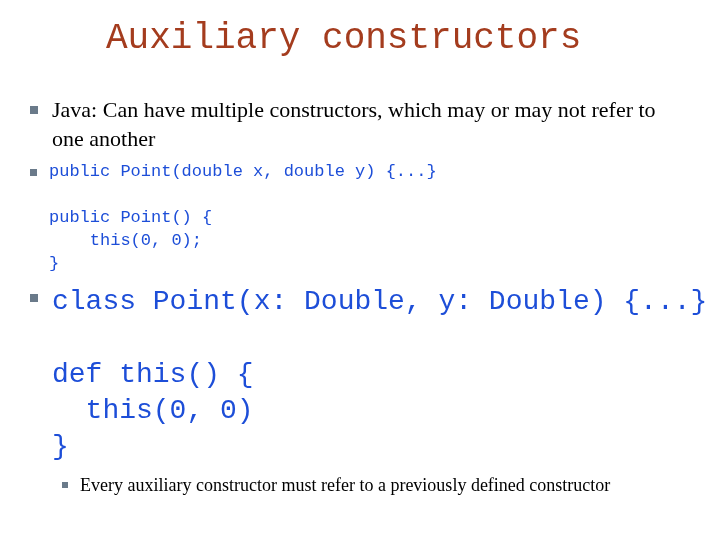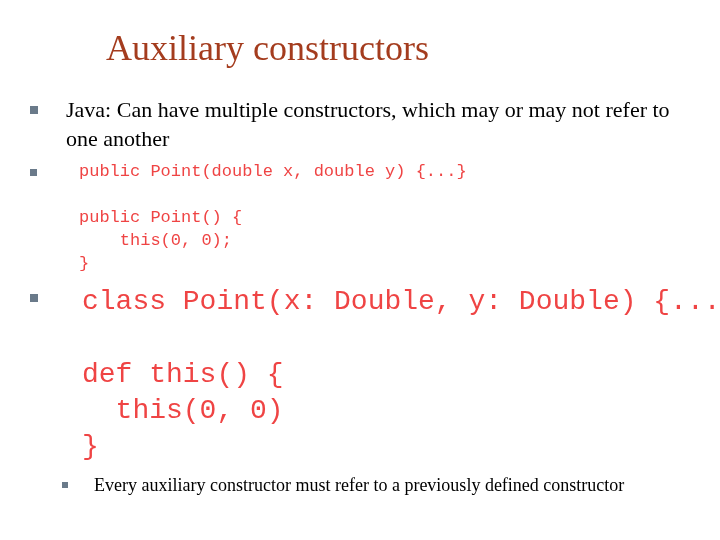--- a/index.html
+++ b/index.html
@@ -11,34 +11,32 @@
     overflow: hidden;
     position: relative;
   }
   .title {
     position: absolute;
     top: 18px;
     left: 106px;
     font-size: 36px;
     color: #a43c1e;
     font-weight: normal;
-    font-family: Liberation Serif, serif;
-    margin-top: 9px;
+    font-family: Liberation Mono, monospace;
   }
   .content {
     position: absolute;
     top: 96px;
     left: 30px;
     right: 30px;
   }
   .bullet-row {
     display: flex;
     align-items: flex-start;
     margin-bottom: 8px;
-    gap: 14px;
   }
   .bullet {
     width: 8px;
     height: 8px;
     background: #6a7a8a;
     flex-shrink: 0;
     margin-top: 10px;
     margin-right: 14px;
   }
   .bullet.small {
@@ -55,24 +53,23 @@
   }
   .item-text {
     font-size: 22px;
     color: #000;
     line-height: 1.3;
     font-family: "Times New Roman", Times, serif;
   }
   .code-block {
     font-family: "Courier New", Courier, monospace;
     font-size: 17px;
-    color: #ef4444;
+    color: #1d4ed8;
     white-space: pre;
     line-height: 1.35;
-    margin-left: 16px;
   }
   .code-block.big {
     font-size: 28px;
     line-height: 1.3;
   }
   .sub-list {
     margin-left: 32px;
   }
   .sub-text {
     font-size: 18px;

